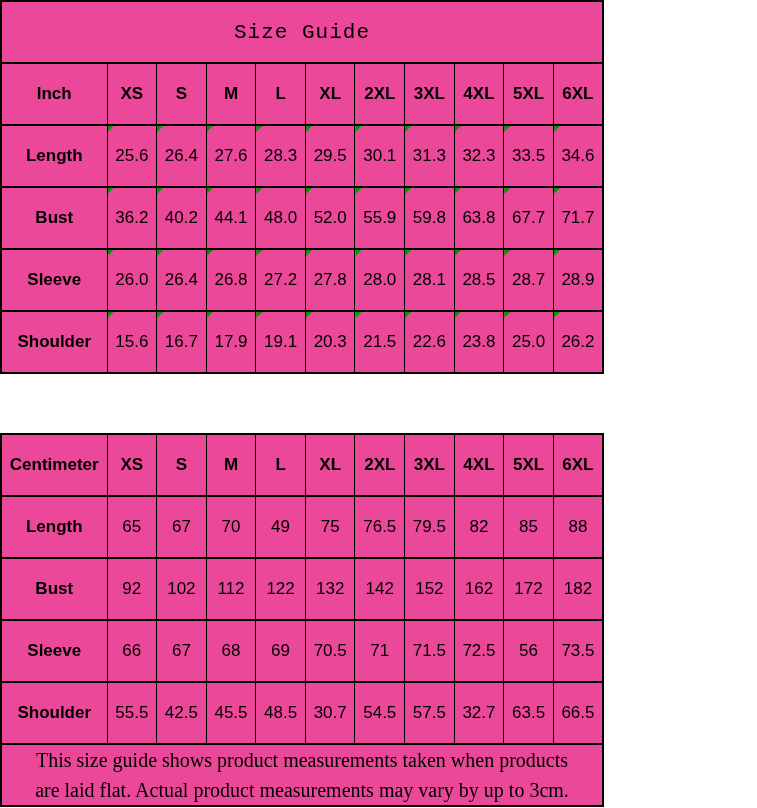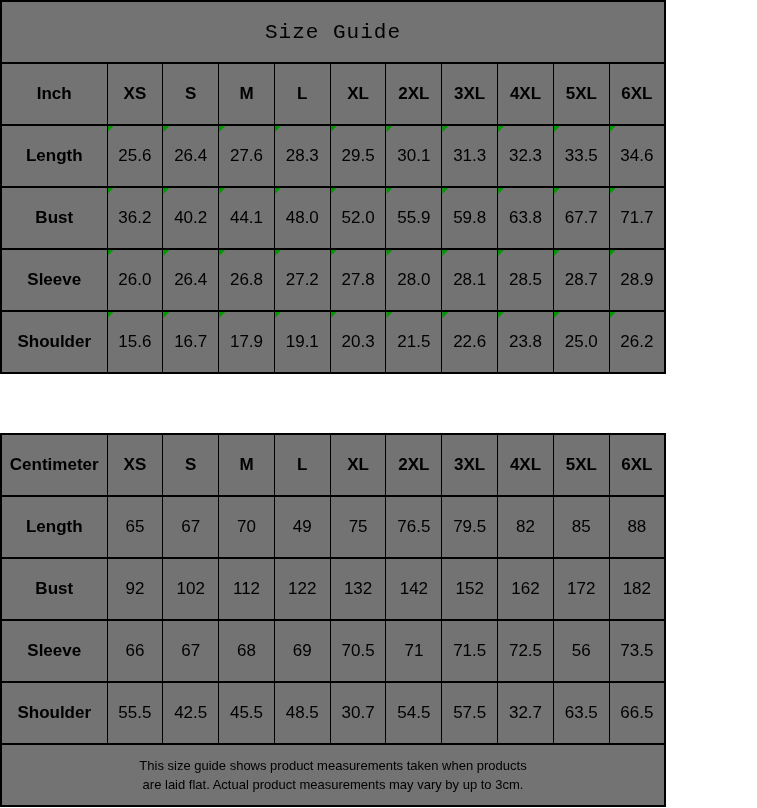--- a/index.html
+++ b/index.html
@@ -7,23 +7,23 @@
     padding: 0;
     background: #ffffff;
   }
   .page {
     width: 757px;
     box-sizing: border-box;
   }
   table.size-table {
     border-collapse: collapse;
     table-layout: fixed;
-    width: 666px;
+    width: 604px;
     border: 2px solid #000000;
-    background: #737373;
+    background: #ec4899;
   }
   table.size-table td,
   table.size-table th {
     border: 1px solid #000000;
     border-top-width: 2px;
     border-bottom-width: 2px;
     height: 60px;
     padding: 0;
     text-align: center;
     vertical-align: middle;
@@ -56,22 +56,22 @@
     width: 6px;
     height: 6px;
     background: #009900;
     clip-path: polygon(0 0, 100% 0, 0 100%);
   }
   .table-gap {
     height: 59px;
     background: #ffffff;
   }
   .footer-cell {
-    font-family: Liberation Sans, sans-serif;
-    font-size: 13px;
+    font-family: Liberation Serif, serif;
+    font-size: 20px;
     line-height: 1.5;
     white-space: pre-line;
   }
 </style>
 </head>
 <body>
 
 <div class="page">
 
   <table class="size-table">

